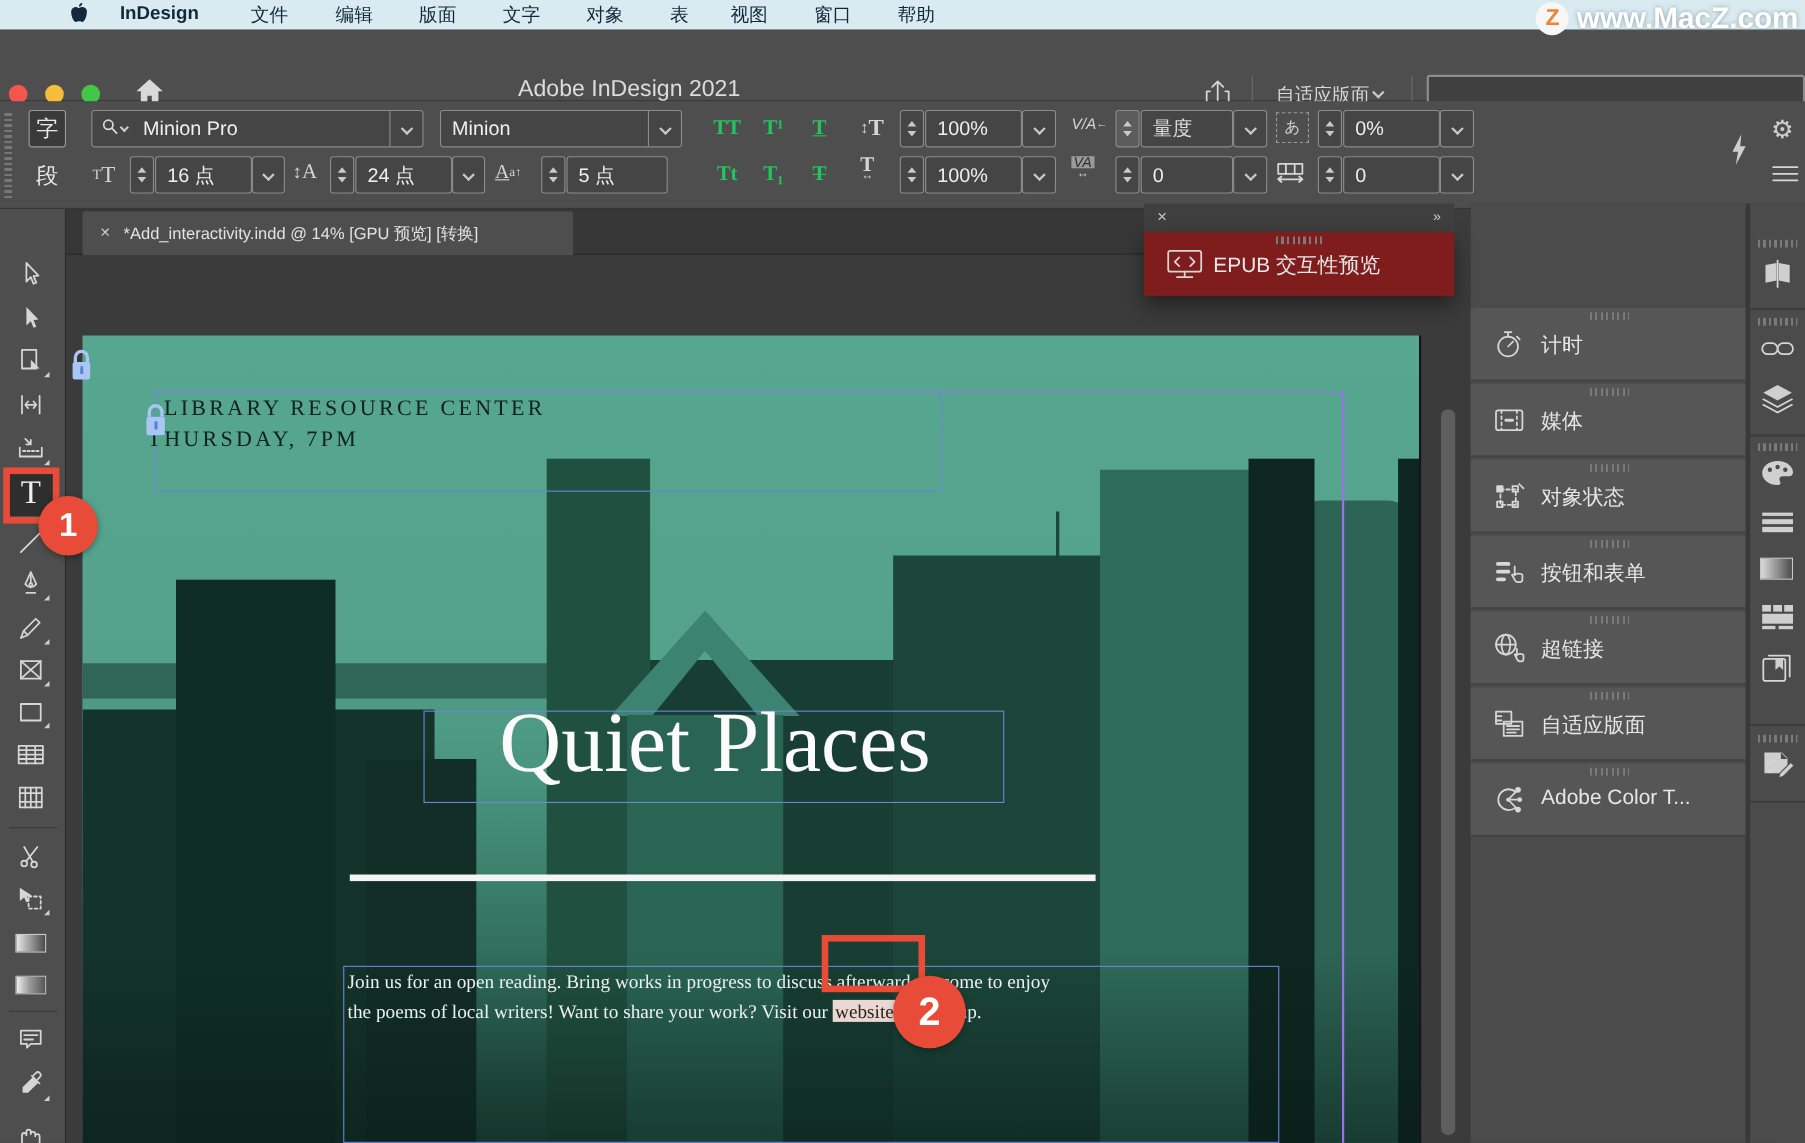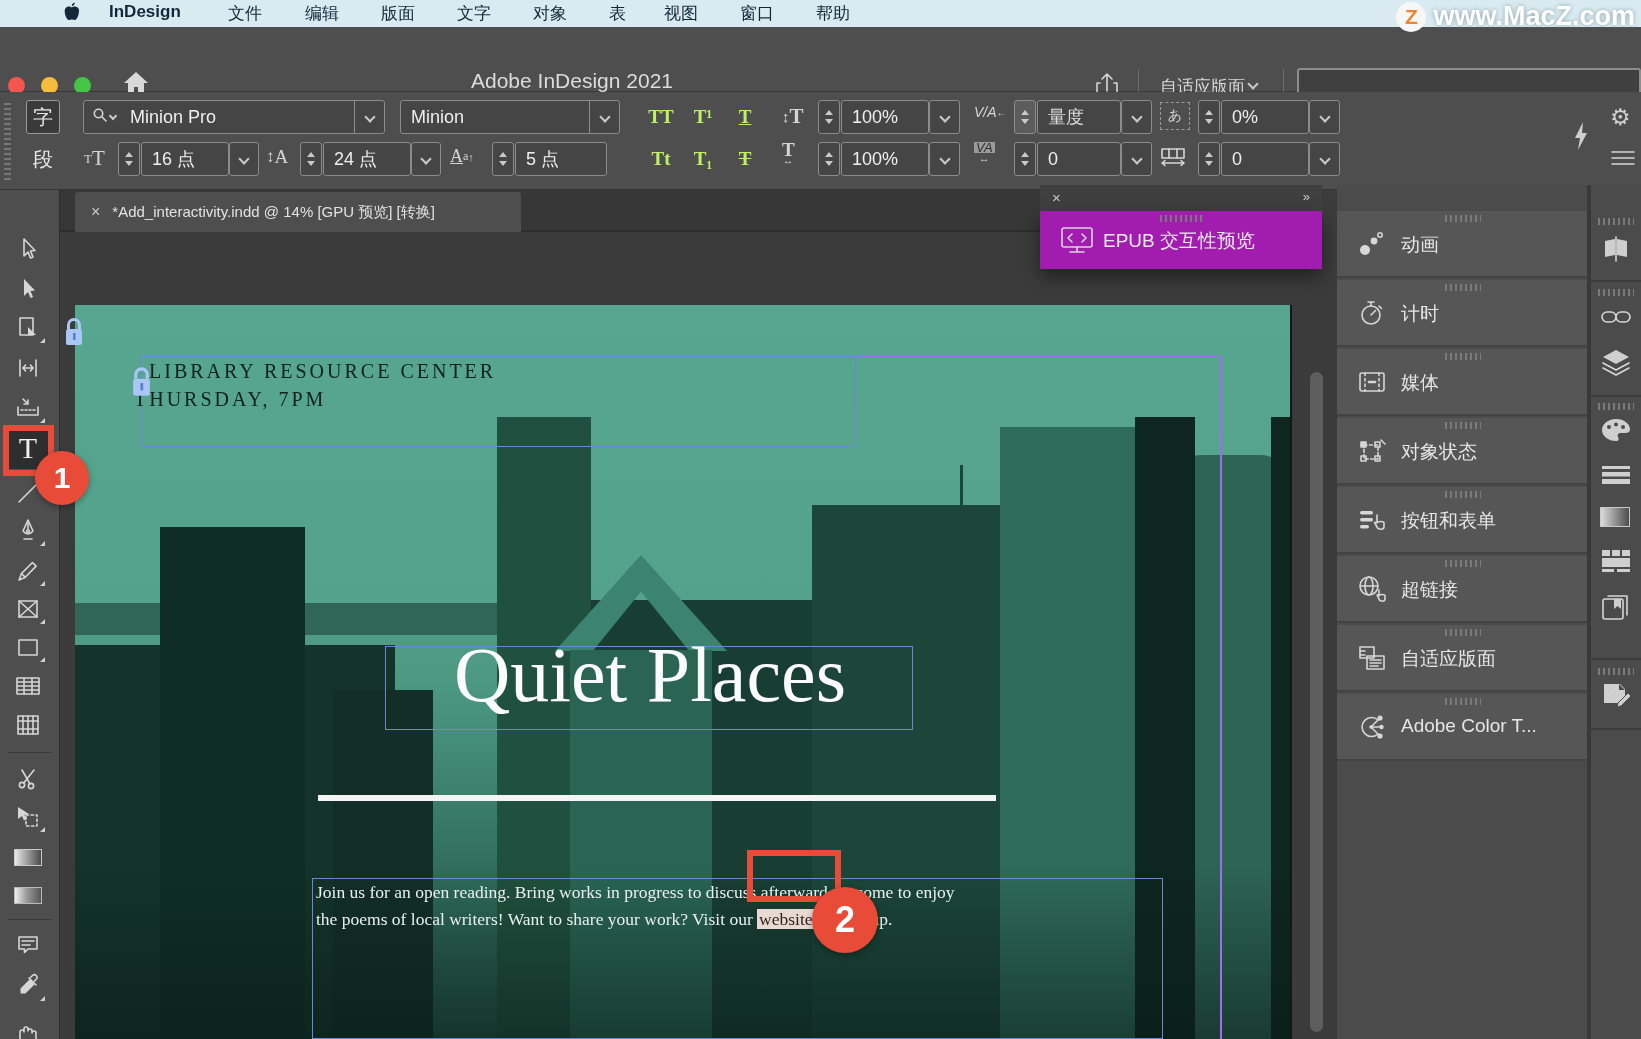--- a/index.html
+++ b/index.html
@@ -41,21 +41,21 @@
   .field { background:#454545; border:1px solid #8b8b8b; border-radius:3px; height:34px;
            display:flex; align-items:center; color:#efefef; font-size:18px; }
   .field .val { padding-left:10px; white-space:nowrap; overflow:hidden; }
   .dd { border-left:1px solid #8b8b8b; width:30px; height:100%; display:flex;
         align-items:center; justify-content:center; margin-left:auto; }
   .stepper { width:22px; height:34px; background:#454545; border:1px solid #8b8b8b; border-radius:3px;
              display:flex; flex-direction:column; align-items:center; justify-content:center; gap:4px; }
   .st-up { width:0;height:0;border-left:4px solid transparent;border-right:4px solid transparent;border-bottom:5px solid #c9c9c9; }
   .st-dn { width:0;height:0;border-left:4px solid transparent;border-right:4px solid transparent;border-top:5px solid #c9c9c9; }
   .tbtn { width:34px; height:32px; display:flex; align-items:center; justify-content:center;
-          color:#bef264; font-family:"Liberation Serif",serif; font-size:19px; }
+          color:#22c55e; font-family:"Liberation Serif",serif; font-size:19px; }
   .cicon { color:#d5d5d5; display:flex; align-items:center; justify-content:center; }
 
   
   .tabstrip { left:60px; top:190px; width:980px; height:42px; background:#373737; border-bottom:2px solid #2e2e2e; }
   .doctab { left:75px; top:192px; width:446px; height:40px; background:#4e4e4e;
             border-radius:3px 3px 0 0; color:#e2e2e2; font-size:15px; display:flex; align-items:center; gap:12px; padding-left:16px;}
 
   
   .toolcol { left:0; top:190px; width:60px; height:849px; background:#4e4e4e; border-right:1px solid #2d2d2d; }
   .tool { position:absolute; left:7px; width:42px; height:38px; display:flex; align-items:center; justify-content:center; }
@@ -80,21 +80,21 @@
   .eyebrow { color:#11211d; font-family:"Liberation Serif",serif; font-size:20px; letter-spacing:3px; }
   .doc-title { color:#fbfbfb; font-family:"Liberation Serif",serif; font-size:78px; }
   .doc-body { color:#e9f0ed; font-family:"Liberation Serif",serif; font-size:17.5px; }
   .hl-link { background:#e8d9d3; color:#33211c; padding:0 2px; }
   .redbox { border:6px solid #e84b38; }
   .badge { background:#e84b38; border-radius:50%; color:#fff; font-weight:bold;
            display:flex; align-items:center; justify-content:center; box-shadow:0 2px 6px rgba(0,0,0,.35); }
 
   
   .panelhead { background:#3f3f3f; color:#c9c9c9; }
-  .epub-body { background:#a21caf; box-shadow:0 8px 18px rgba(0,0,0,.45); color:#e8e8e8; }
+  .epub-body { background:#7f1d1d; box-shadow:0 8px 18px rgba(0,0,0,.45); color:#e8e8e8; }
   .rpanel { left:1337px; top:185px; width:250px; height:854px; background:#4b4b4b; }
   .rrow { position:absolute; left:0; width:250px; height:67px; background:#565656; border-bottom:2px solid #434343; }
   .rrow .lbl { position:absolute; left:64px; top:21px; font-size:19px; color:#e6e6e6; white-space:nowrap; }
   .rrow .ric { position:absolute; left:20px; top:18px; }
   .istrip { left:1591px; top:185px; width:50px; height:854px; background:#4b4b4b; }
   .isep { position:absolute; left:0; width:50px; height:2px; background:#3c3c3c; }
   .scroll-thumb { left:1310px; top:372px; width:13px; height:660px; border-radius:7px; background:#5e5e5e; }
 </style>
 </head>
 <body>
@@ -559,29 +559,20 @@
         </svg>
     </span>
     <span class="abs" style="left:63px;top:17px;font-size:19px">EPUB 交互性预览</span>
   </div>
 
   <div class="abs panelhead" style="left:1337px;top:185px;width:250px;height:26px">
     <span class="abs" style="left:222px;top:4px;font-size:13px">«</span>
   </div>
   <div class="abs rpanel">
 
-    <div class="rrow" style="top:26px">
-      <div class="hgrip abs" style="left:108px;top:4px;width:36px"></div>
-      <span class="ric"><svg width="30" height="30" viewBox="0 0 30 30">
-            <circle fill="#d8d8d8" cx="8" cy="21" r="5"></circle>
-            <circle fill="#d8d8d8" cx="17" cy="12" r="3.4"></circle>
-            <circle class="ic" cx="23" cy="6" r="2.2"></circle>
-          </svg></span>
-      <span class="lbl">动画</span>
-    </div>
 
     <div class="rrow" style="top:95px">
       <div class="hgrip abs" style="left:108px;top:4px;width:36px"></div>
       <span class="ric"><svg width="30" height="30" viewBox="0 0 30 30">
             <g class="ic" stroke-width="1.8">
               <circle cx="14" cy="17" r="9"></circle>
               <path d="M11 4 h6 M14 4 v4 M22 8 l2.5 2.5 M14 17 l4.5-4.5"></path>
             </g>
           </svg></span>
       <span class="lbl">计时</span>

